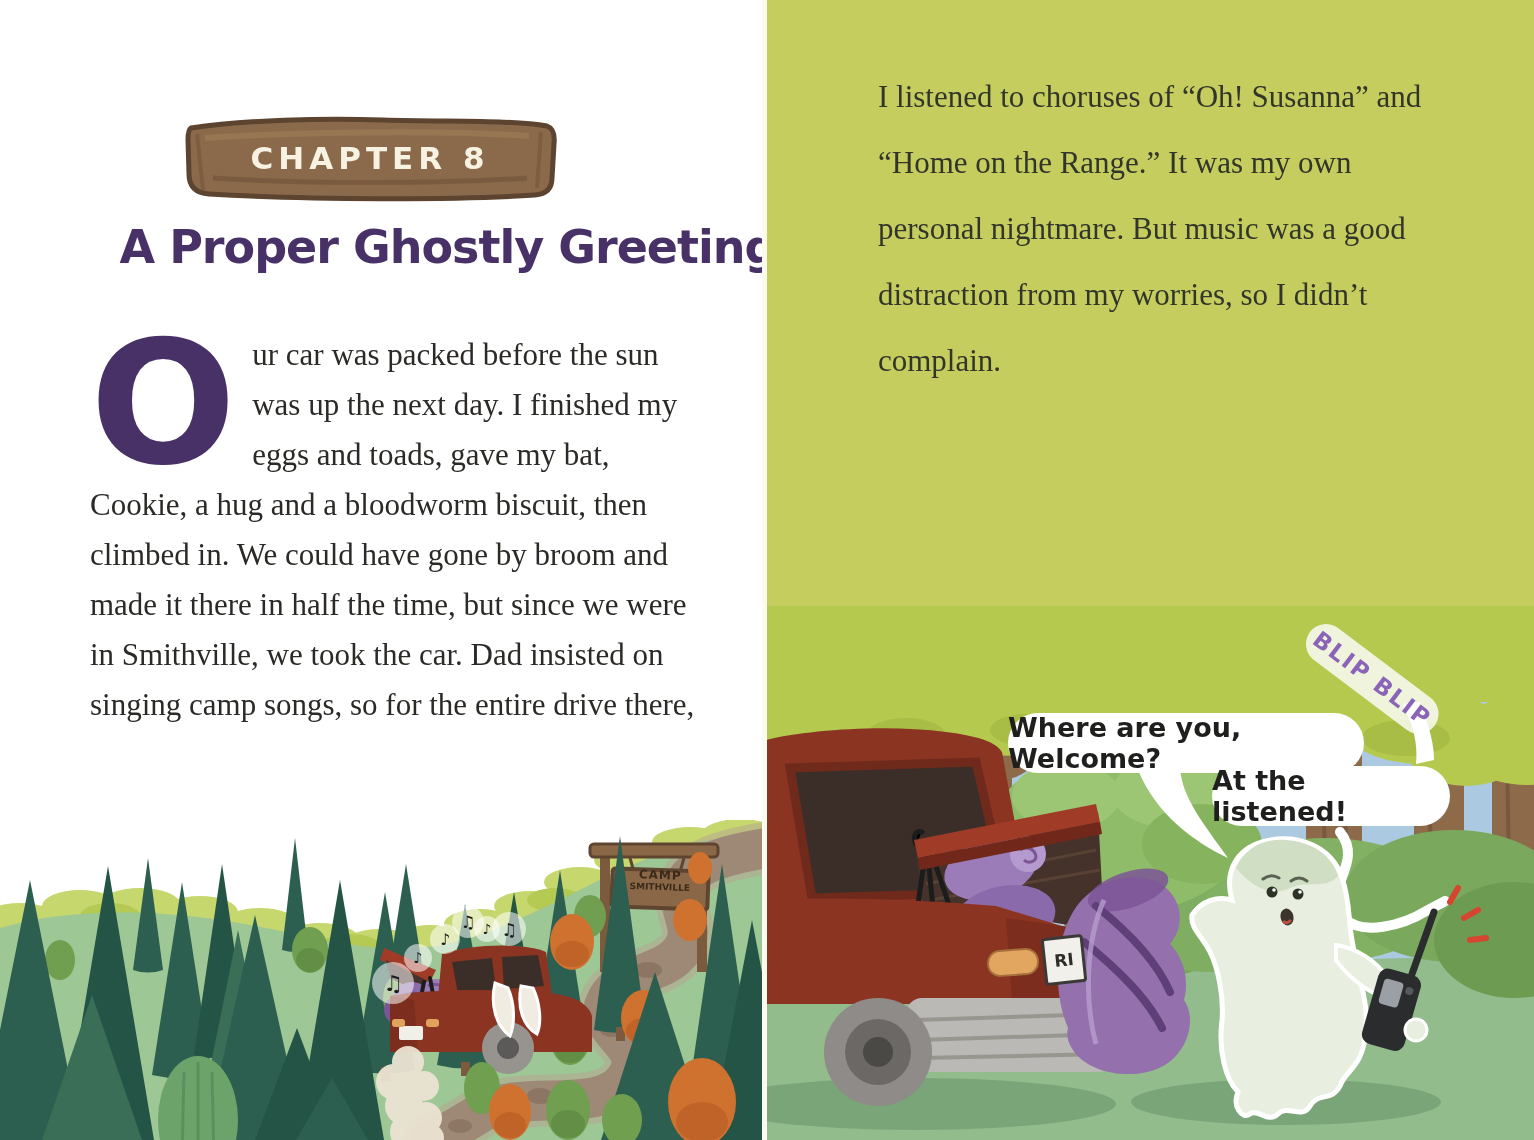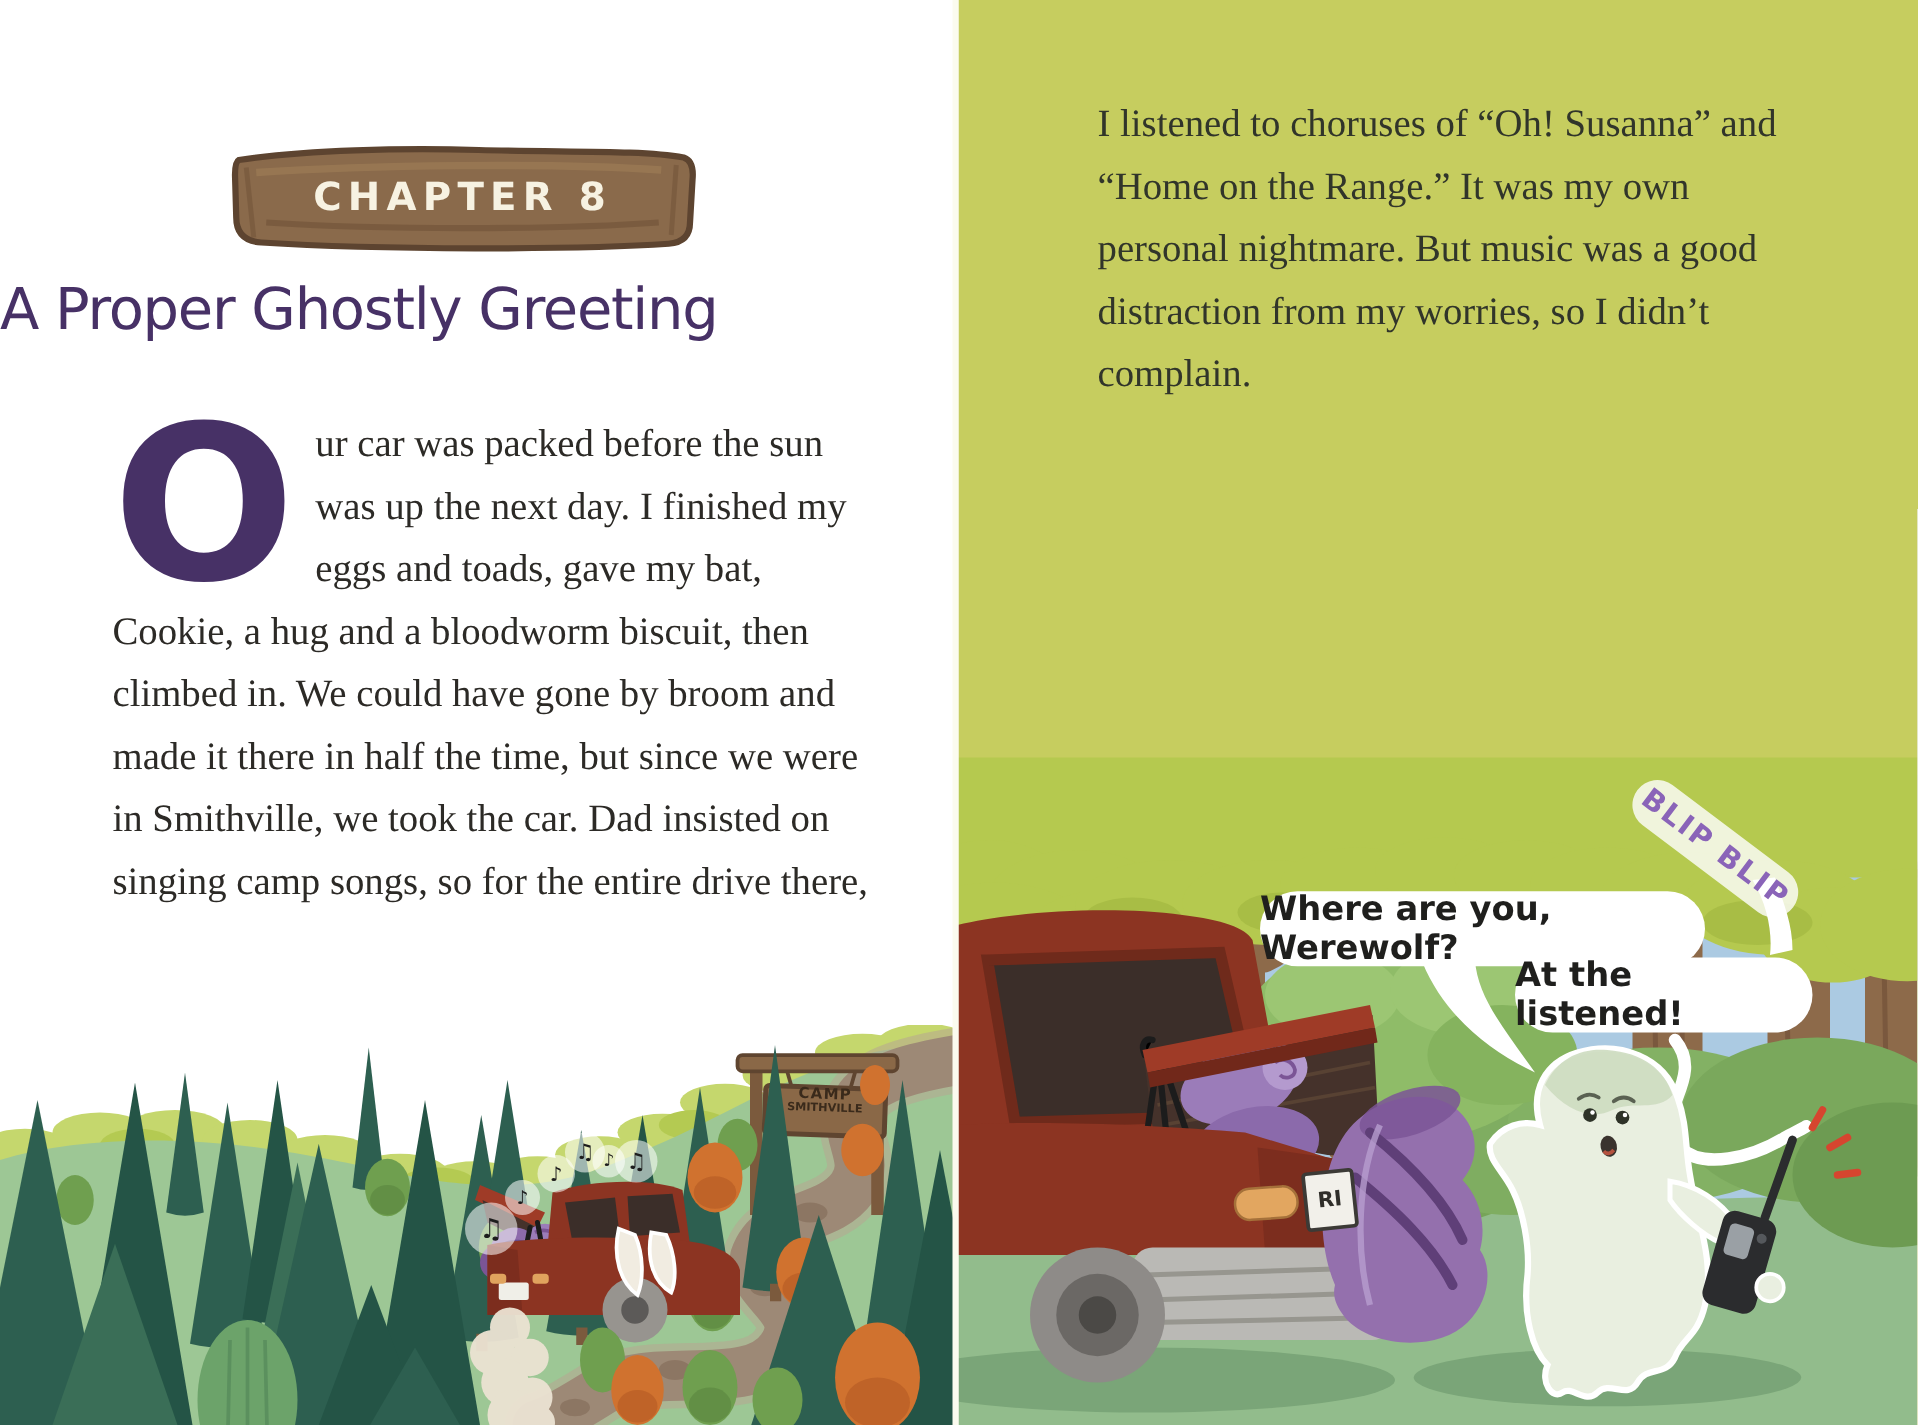--- a/index.html
+++ b/index.html
@@ -7,37 +7,37 @@
   .page{position:absolute;top:0;height:1140px;}
   .page-left{left:0;width:766px;background:#ffffff;}
   .page-right{left:766px;width:768px;background:#c6cd5f;}
   .gutter{position:absolute;left:762px;top:0;width:5px;height:1140px;background:#fbfbef;z-index:5;}
 
   
   .chapter-sign{position:absolute;left:183px;top:114px;width:374px;height:88px;}
   .chapter-sign svg{position:absolute;inset:0;}
   .chapter-sign .label{position:absolute;inset:0;display:flex;align-items:center;justify-content:center;
     font-family:"DejaVu Sans",sans-serif;font-weight:bold;font-size:31px;letter-spacing:5px;color:#f7f2e2;}
-  .left-title{position:absolute;left:0;top:220px;width:896px;margin:0;
-    font-family:"DejaVu Sans",sans-serif;font-weight:normal;font-size:46px;color:#473166;letter-spacing:-1px;}
+  .left-title{position:absolute;left:0;top:220px;width:896px;text-align:center;margin:0;
+    font-family:"DejaVu Sans",sans-serif;font-weight:bold;font-size:46px;color:#473166;letter-spacing:-1px;}
   .left-body{position:absolute;left:90px;top:330px;width:614px;font-size:31px;line-height:50px;color:#2c2a26;}
   .left-body p{margin:0;}
   .dropcap{float:left;font-family:"DejaVu Sans",sans-serif;font-weight:800;font-size:172px;line-height:136px;
     color:#473166;margin:6px 16px 0 0;}
   .illus{position:absolute;left:0;overflow:visible;}
   .illus-left{top:820px;width:766px;height:320px;}
   .illus-left svg{position:absolute;inset:0;}
   .camp-sign-label{position:absolute;left:612px;top:868px;width:96px;text-align:center;transform:rotate(2deg);
     font-family:"DejaVu Sans",sans-serif;font-weight:bold;color:#3a2a1b;z-index:3;}
   .camp-sign-label .l1{display:block;font-size:12px;letter-spacing:1px;}
   .camp-sign-label .l2{display:block;font-size:9px;letter-spacing:0;}
   .note{position:absolute;border-radius:50%;background:rgba(255,255,255,.55);display:flex;align-items:center;justify-content:center;color:#1d1d1d;z-index:3;font-family:"DejaVu Sans",sans-serif;}
 
   
-  .right-body{position:absolute;left:112px;top:74px;width:586px;font-size:31px;line-height:50px;color:#31352a;}
+  .right-body{position:absolute;left:112px;top:64px;width:586px;font-size:31px;line-height:66px;color:#31352a;}
   .right-body p{margin:0;}
   .right-body .p2{text-indent:48px;}
   .blip-inline{font-family:"DejaVu Sans",sans-serif;font-weight:bold;color:#8a64b8;font-size:27px;letter-spacing:3px;}
   .illus-right{top:600px;width:768px;height:540px;}
   .illus-right svg{position:absolute;inset:0;}
   .bubble{position:absolute;background:#ffffff;border-radius:32px;display:flex;align-items:center;justify-content:center;
     font-family:"DejaVu Sans",sans-serif;font-weight:bold;color:#1f1f1d;z-index:4;}
   .bubble-1{left:417px;top:53px;width:242px;height:56px;font-size:27px;}
   .bubble-2{left:242px;top:113px;width:356px;height:60px;font-size:27px;}
   .bubble-3{left:446px;top:166px;width:238px;height:60px;font-size:27px;}
@@ -380,20 +380,20 @@
           <circle cx="650" cy="430" r="11" fill="#e9efe0" stroke="#ffffff" stroke-width="3"></circle>
           <g stroke="#d6452f" stroke-width="6" stroke-linecap="round">
             <path d="M684,302 L692,288"></path>
               <path d="M698,318 L712,310"></path>
               <path d="M704,340 L720,338"></path>
           </g>
         </g>
       </svg>
 
       <div class="blip-ribbon">BLIP BLIP</div>
-      <div class="bubble bubble-2">Where are you, Werewolf?</div>
+      <div class="bubble bubble-2">Where are you, Welcome?</div>
       <div class="bubble bubble-3">At the listened!</div>
       <div class="plate">RI</div>
     </div>
   </section>
 
   <div class="gutter"></div>
 </div>
 
 </body></html>

